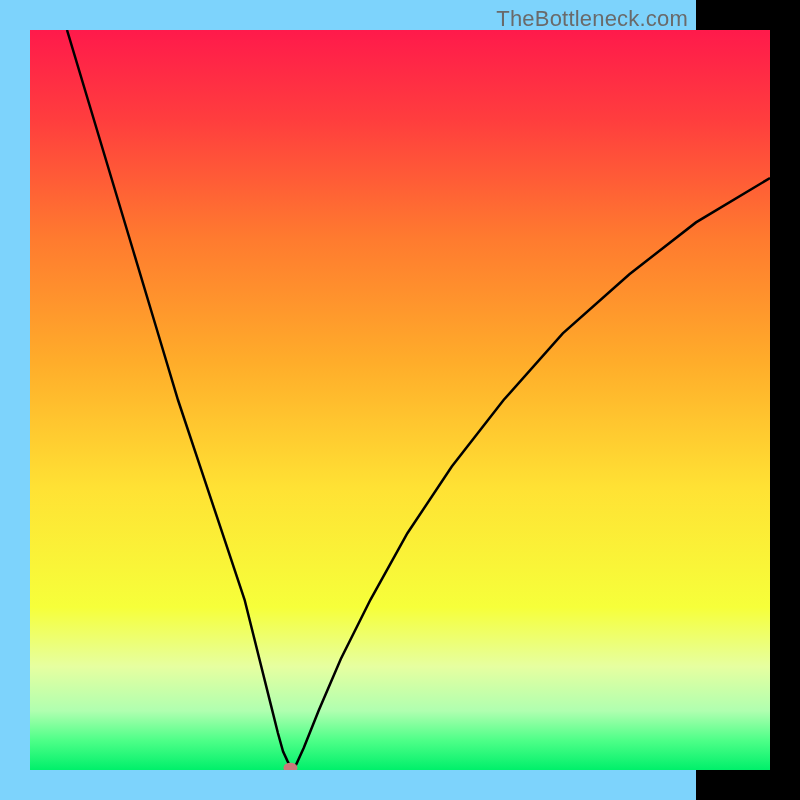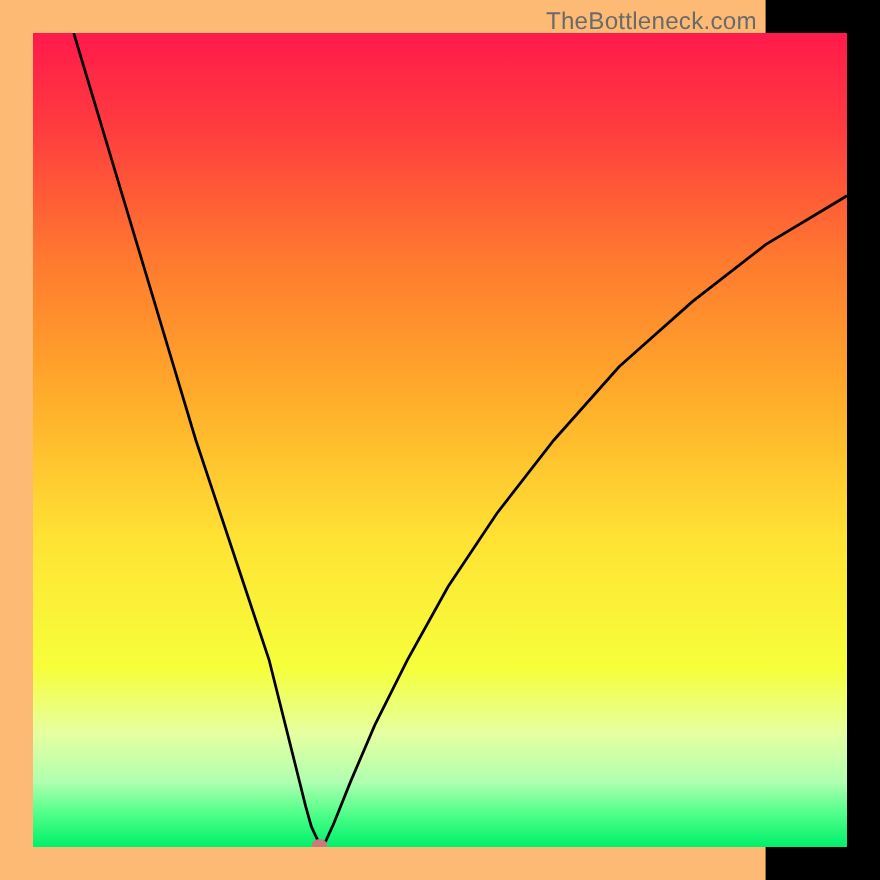--- a/index.html
+++ b/index.html
@@ -8,21 +8,21 @@
     width: 800px;
     height: 800px;
     overflow: hidden;
     font-family: Arial, sans-serif;
     background: #000;
   }
   .chart-container {
     position: relative;
     width: 696px;
     height: 800px;
-    background: #fdba74;
+    background: #7dd3fc;
   }
   .plot-area {
     position: absolute;
     left: 30px;
     top: 30px;
     width: 740px;
     height: 740px;
   }
   .watermark {
     position: absolute;

